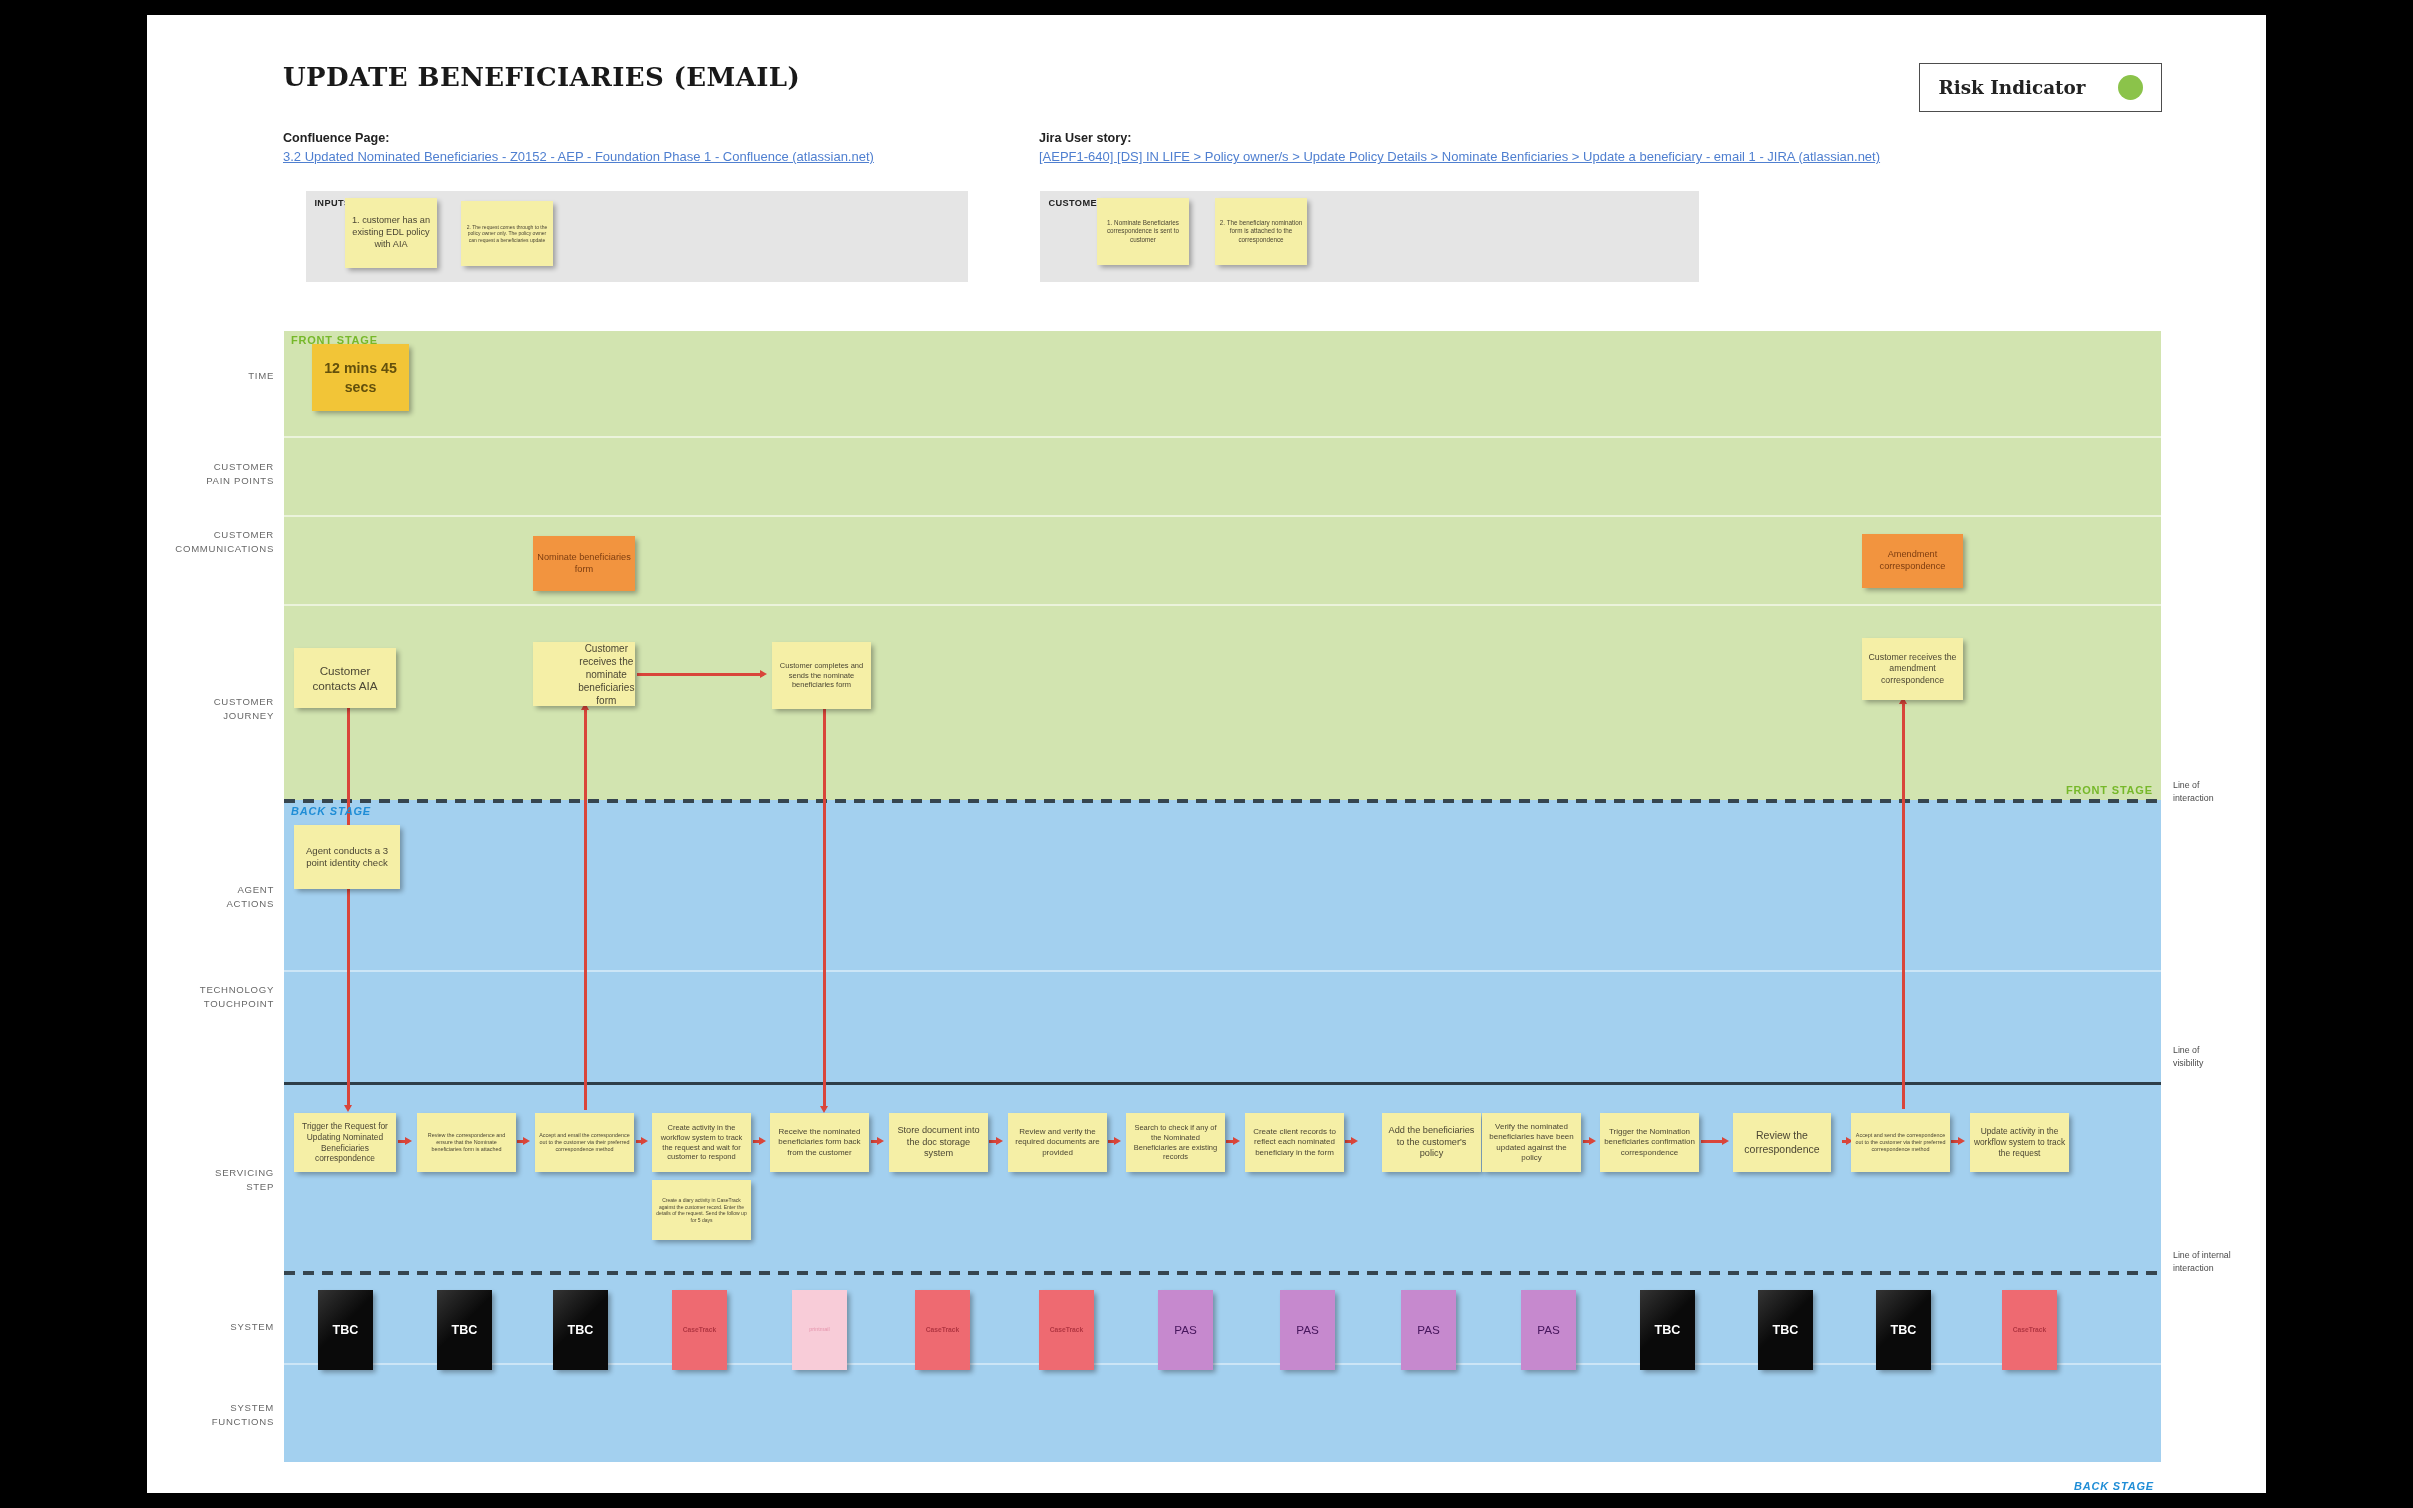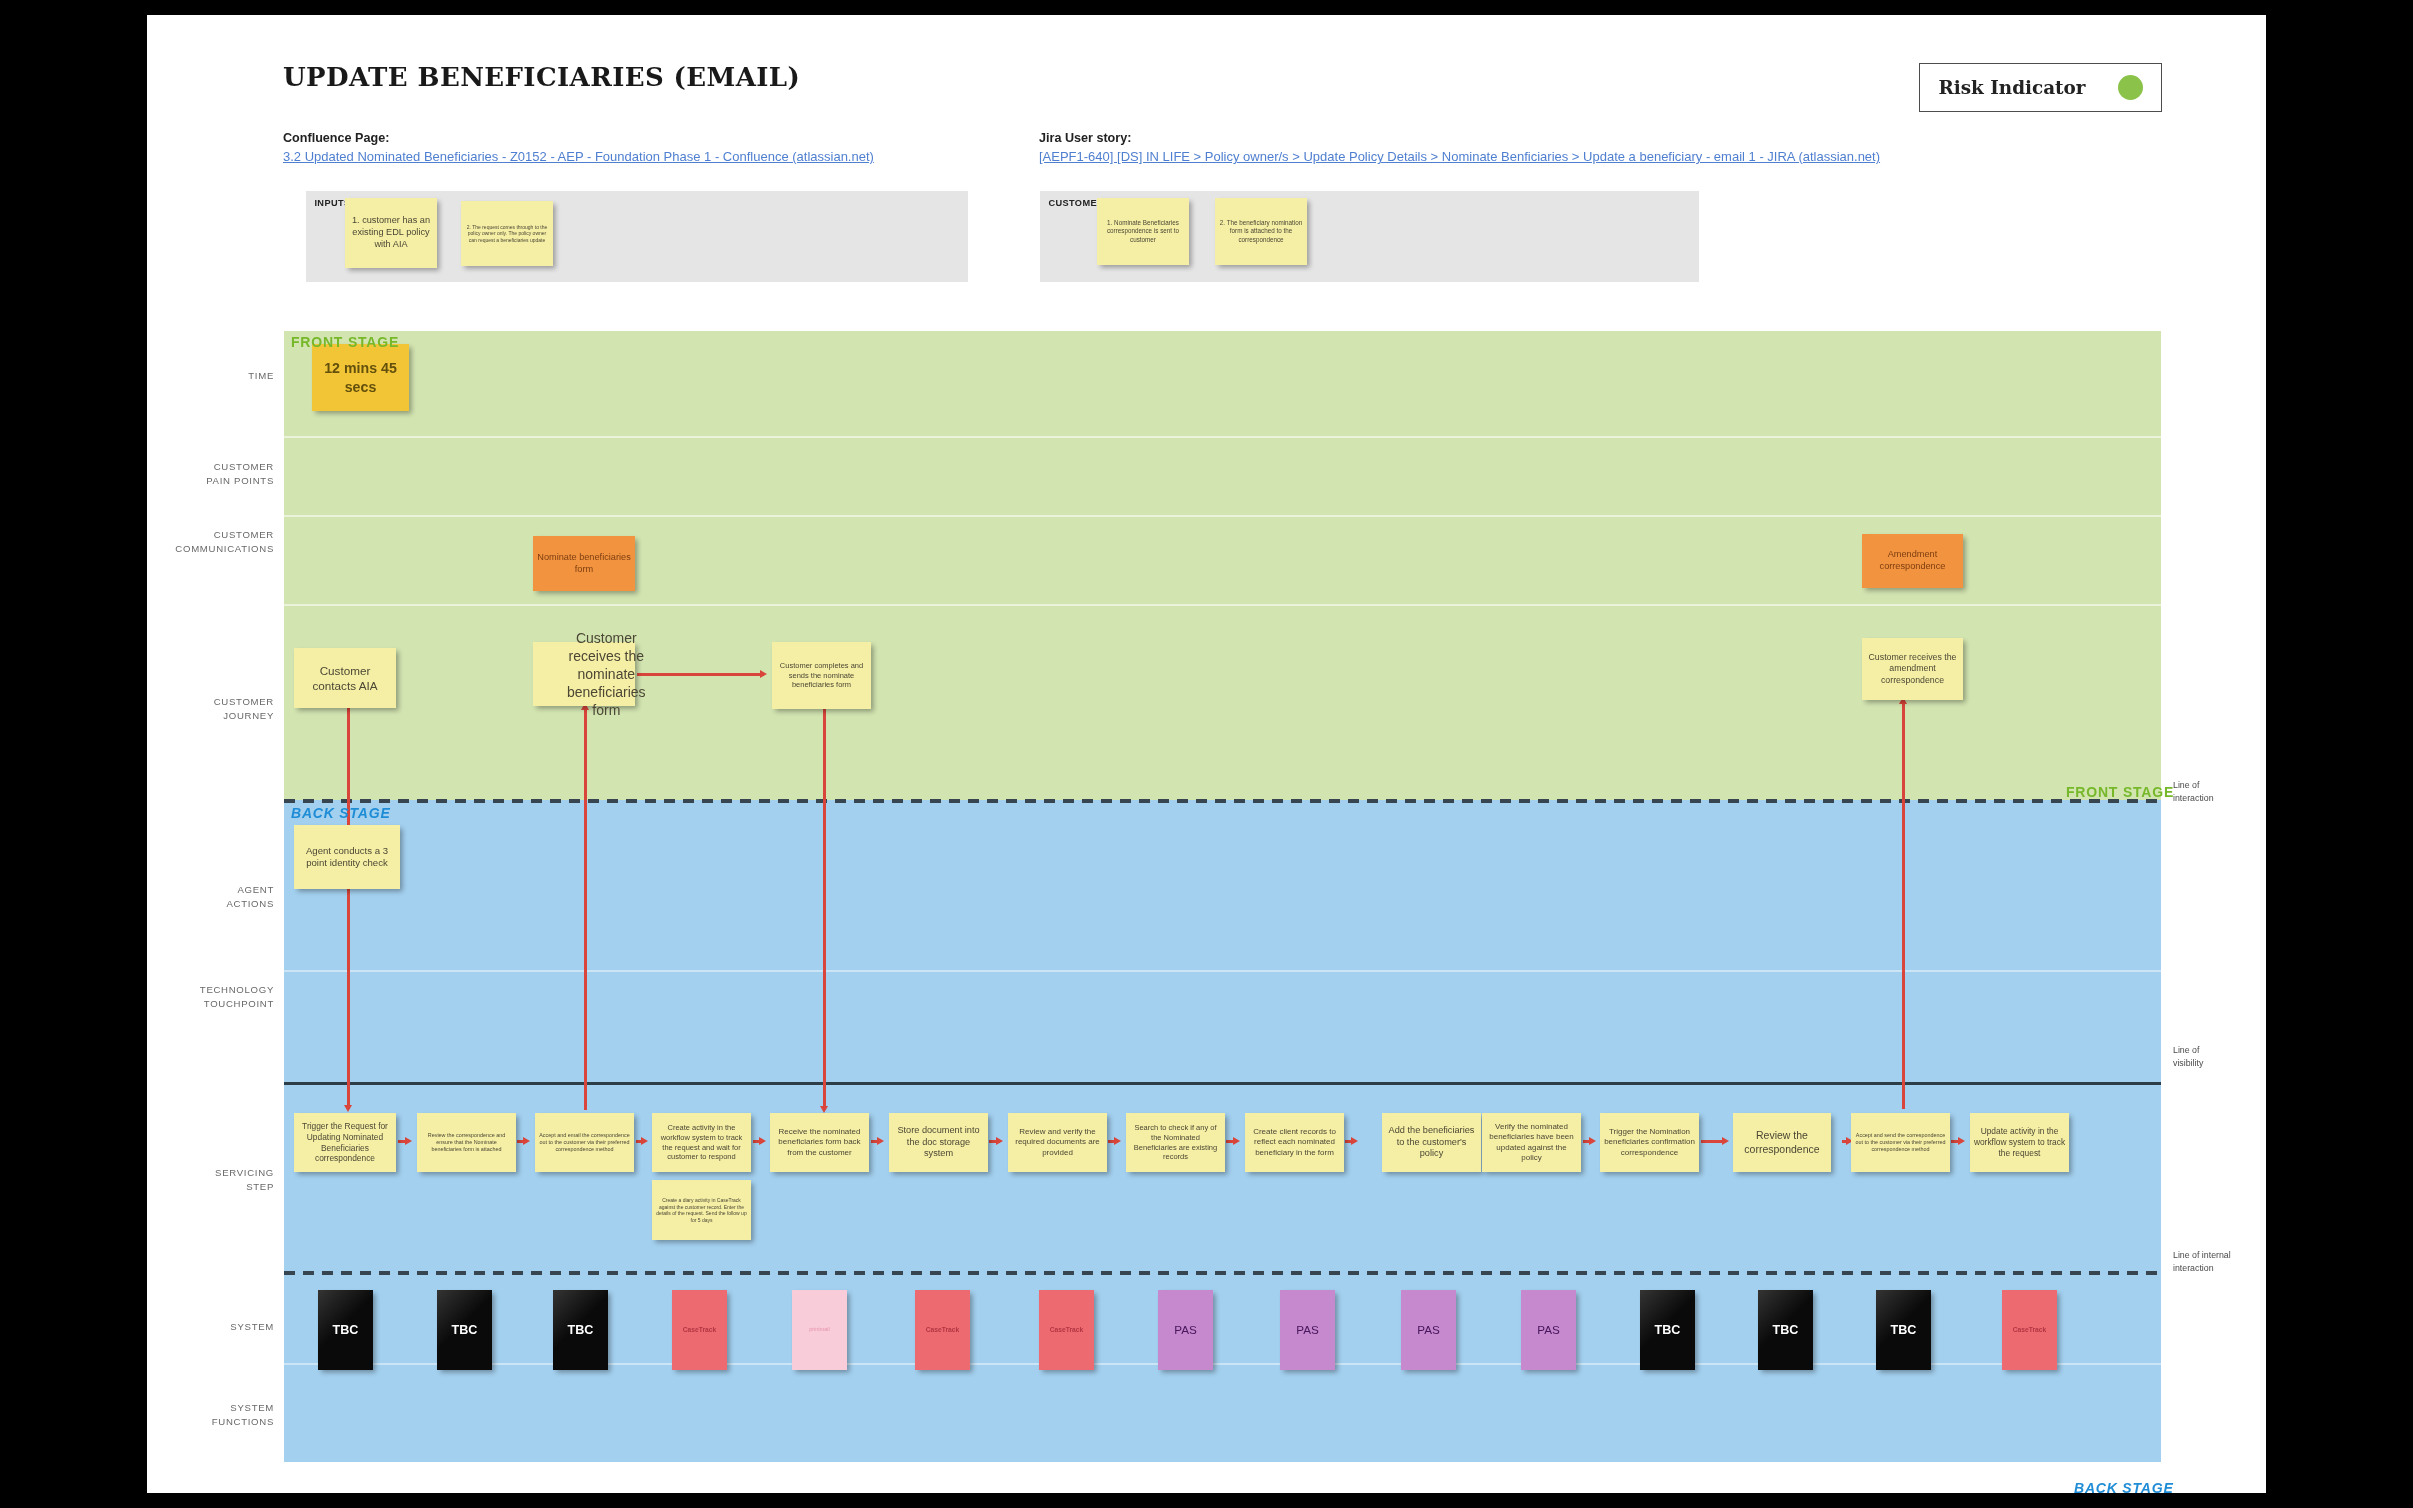--- a/index.html
+++ b/index.html
@@ -38,21 +38,21 @@
   .back-bg{position:absolute;left:137px;top:785px;width:1877px;height:662px;background:#a3d0ef;z-index:0;}
   .sep{position:absolute;left:137px;width:1877px;height:1.7px;z-index:1;}
   .sep.g{background:rgba(255,255,255,.55);}
   .sep.b{background:rgba(255,255,255,.45);}
   .dashline{position:absolute;left:137px;width:1877px;height:4.2px;z-index:2;
     background:repeating-linear-gradient(90deg,#36454f 0 11px,transparent 11px 19px);}
   .solidline{position:absolute;left:137px;width:1877px;height:3.4px;background:#2e3e49;z-index:2;}
 
   .lane-label{position:absolute;left:0;width:127px;text-align:right;font-size:9.6px;color:#686868;
     letter-spacing:0.7px;line-height:1.45;white-space:pre-line;z-index:1;}
-  .stage-label{position:absolute;font-size:14px;font-weight:bold;letter-spacing:0.8px;z-index:4;}
+  .stage-label{position:absolute;font-size:11px;font-weight:bold;letter-spacing:0.8px;z-index:4;}
   .stage-label.front{color:#76b82a;}
   .stage-label.back{color:#1f8dd6;font-style:italic;}
   .line-label{position:absolute;left:2026px;width:89px;font-size:8.8px;color:#4a4a4a;
     line-height:1.5;white-space:pre-line;}
 
   
   .vline{position:absolute;width:2.5px;background:#d9453a;z-index:2;}
   .vline.down::after{content:'';position:absolute;left:-3.4px;bottom:-6.7px;
     border:4.2px solid transparent;border-top:7.5px solid #d9453a;}
   .vline.up::before{content:'';position:absolute;left:-3.4px;top:-6.7px;
@@ -142,21 +142,21 @@
   <div class="vline down" style="left:676px;top:694px;height:401px;"></div>
   <div class="vline up" style="left:1755px;top:685px;height:409px;"></div>
   <div class="harrow" style="left:490px;top:658px;width:127px;"></div>
 
   <div class="note gold" style="left:165px;top:329px;width:97px;height:67px;font-size:14.2px;">12 mins 45 secs</div>
 
   <div class="note orange" style="left:386px;top:521px;width:102px;height:55px;font-size:9.2px;">Nominate beneficiaries form</div>
   <div class="note orange" style="left:1715px;top:519px;width:101px;height:54px;font-size:9.2px;">Amendment correspondence</div>
 
   <div class="note yellow" style="left:147px;top:633px;width:102px;height:60px;font-size:11.7px;">Customer contacts AIA</div>
-  <div class="note yellow" style="left:386px;top:627px;width:102px;height:64px;font-size:14px;padding-left:48px;">Customer receives the nominate beneficiaries form</div>
+  <div class="note yellow" style="left:386px;top:627px;width:102px;height:64px;font-size:10px;padding-left:48px;">Customer receives the nominate beneficiaries form</div>
   <div class="note yellow" style="left:625px;top:627px;width:99px;height:67px;font-size:7.5px;">Customer completes and sends the nominate beneficiaries form</div>
   <div class="note yellow" style="left:1715px;top:623px;width:101px;height:62px;font-size:8.8px;">Customer receives the amendment correspondence</div>
 
   <div class="note yellow" style="left:147px;top:810px;width:106px;height:64px;font-size:9.6px;">Agent conducts a 3 point identity check</div>
 
   <div class="note yellow" style="left:505px;top:1165px;width:99px;height:60px;font-size:5px;">Create a diary activity in CaseTrack against the customer record. Enter the details of the request. Send the follow up for 5 days</div>
 
   <div id="servicing-row">
       <div class="note yellow" style="left: 147px; top: 1098px; width: 102px; height: 59px; font-size: 8.4px;">Trigger the Request for Updating Nominated Beneficiaries correspondence</div>
       <div class="harrow" style="left: 251px; top: 1125px; width: 11px;"></div>

